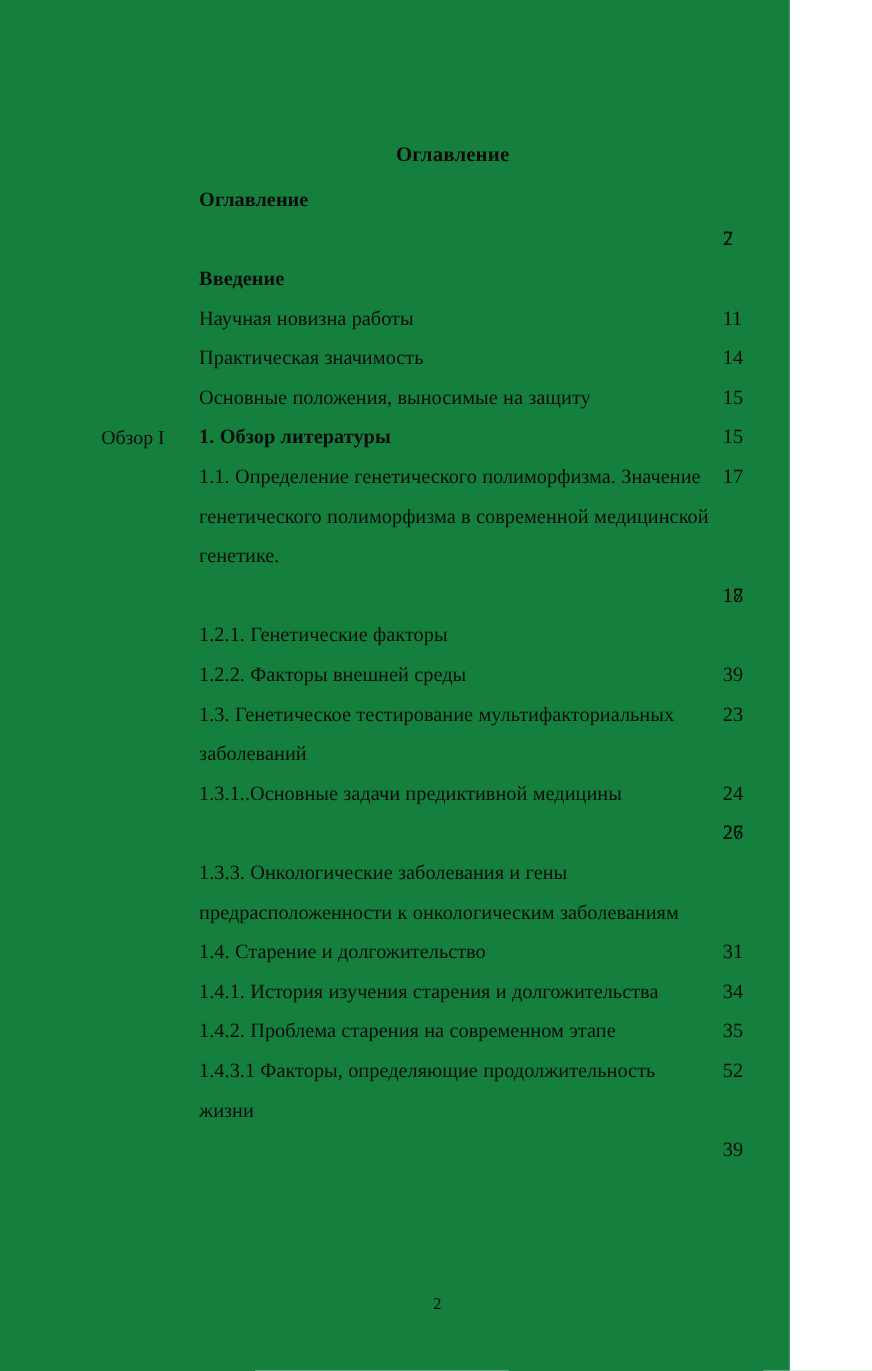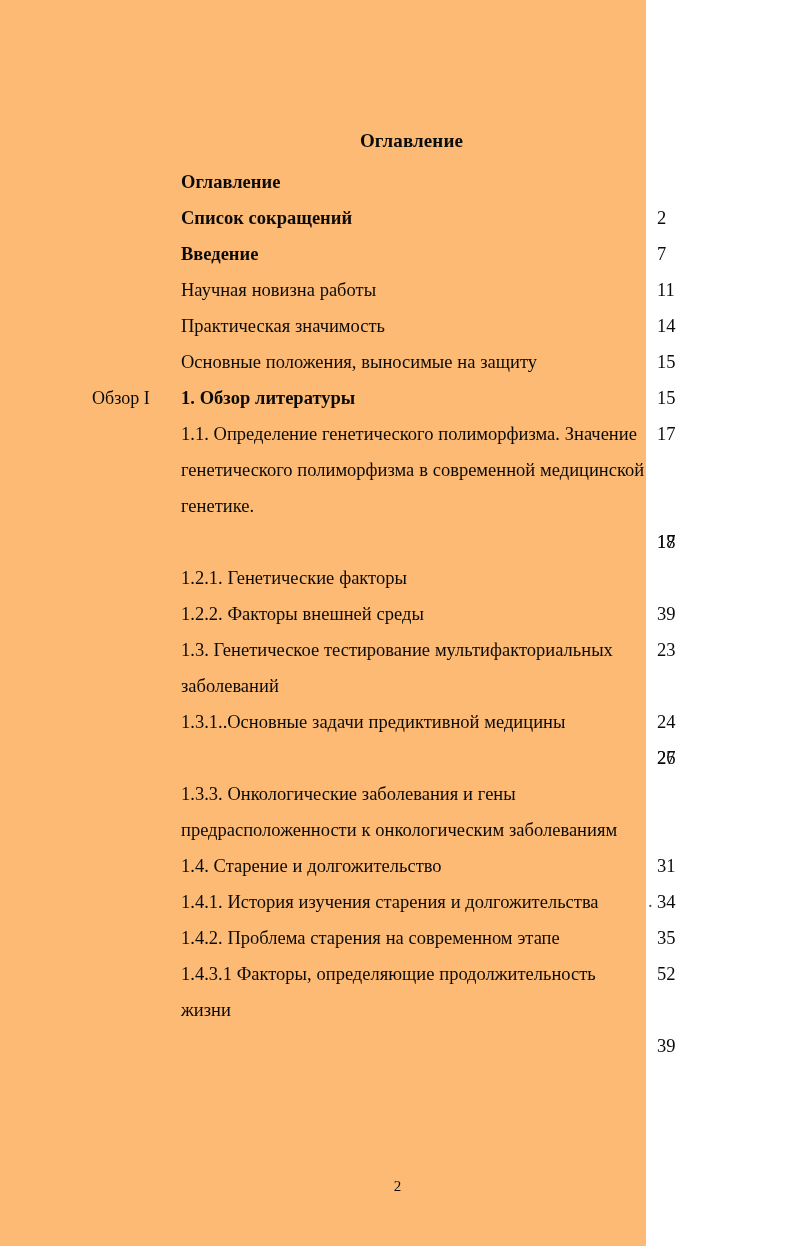--- a/index.html
+++ b/index.html
@@ -13,23 +13,23 @@
     height: 1246px;
     position: relative;
     font-family: "Liberation Serif", "DejaVu Serif", serif;
     color: #0b0b0b;
     overflow: hidden;
   }
 
   .page {
     position: absolute;
     inset: 0;
-    width: 646px;
+    width: 718px;
     height: 1246px;
-    background: #fdba74;
+    background: #15803d;
   }
 
   
   .doc-title {
     position: absolute;
     left: 0;
     top: 130px;
     width: 793px;
     text-align: center;
     font-size: 19px;
@@ -110,21 +110,20 @@
   <div class="doc-title">
     <span>Оглавление</span>
   </div>
 
   <div class="toc">
       <div class="toc-row">
         <div class="entry bold">Оглавление</div>
         <div class="pageno">2</div>
       </div>
       <div class="toc-row">
-        <div class="entry bold">Список сокращений</div>
         <div class="pageno">7</div>
       </div>
       <div class="toc-row">
         <div class="entry bold">Введение</div>
         <div class="pageno">11</div>
       </div>
       <div class="toc-row">
         <div class="entry">Научная новизна работы</div>
         <div class="pageno">14</div>
       </div>

